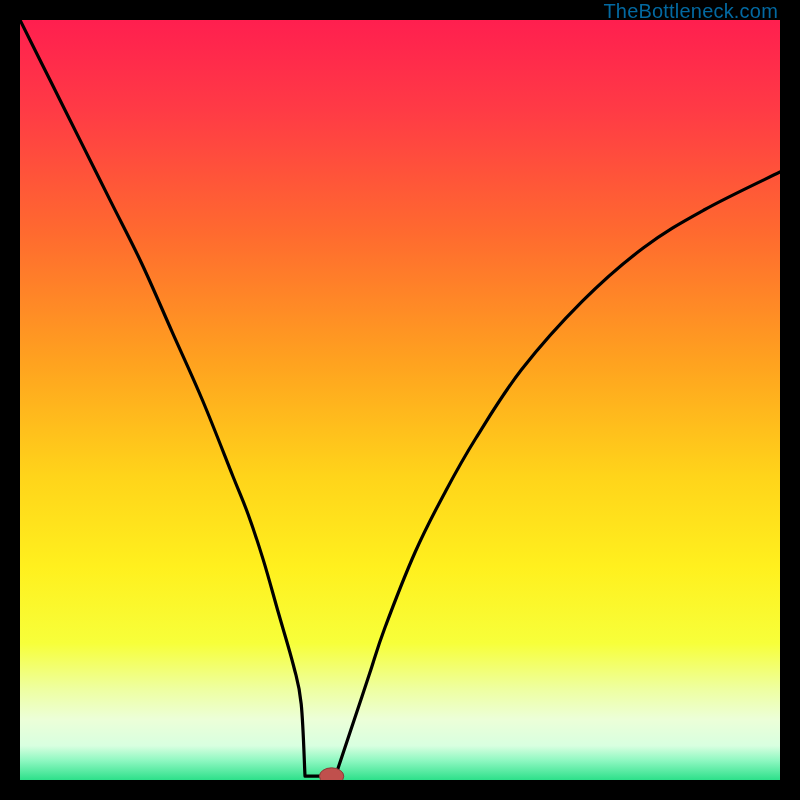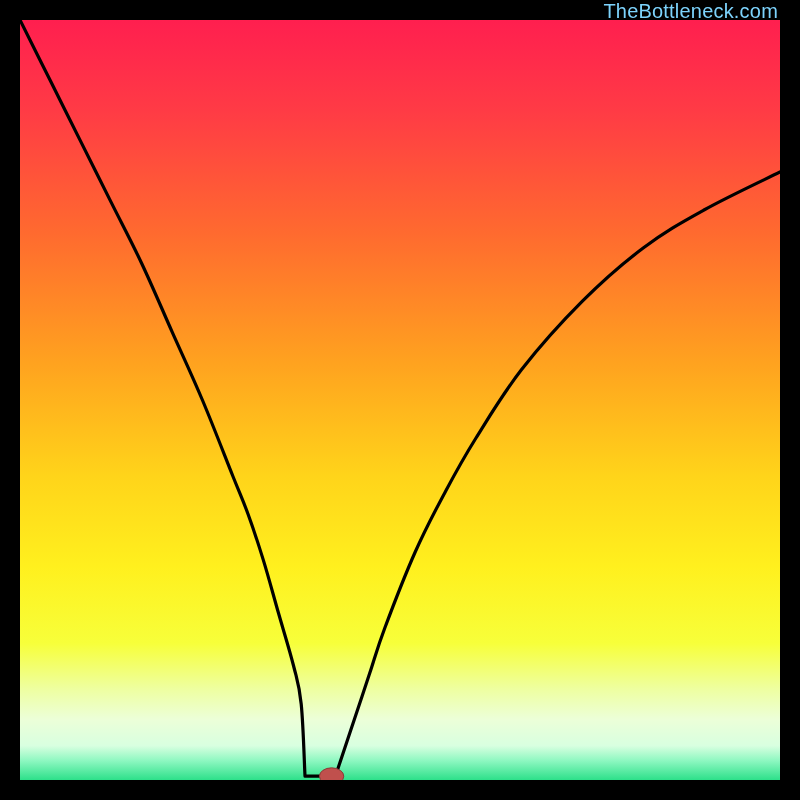--- a/index.html
+++ b/index.html
@@ -23,21 +23,21 @@
     position: absolute;
     left: 0;
     top: 0;
     width: 760px;
     height: 760px;
   }
   .watermark {
     position: absolute;
     top: 0px;
     right: 22px;
-    color: #7dd3fc;
+    color: #0369a1;
     font-size: 20px;
     font-weight: 500;
     letter-spacing: 0.2px;
     user-select: none;
   }
   svg { display: block; }
 </style>
 </head>
 <body>
 

